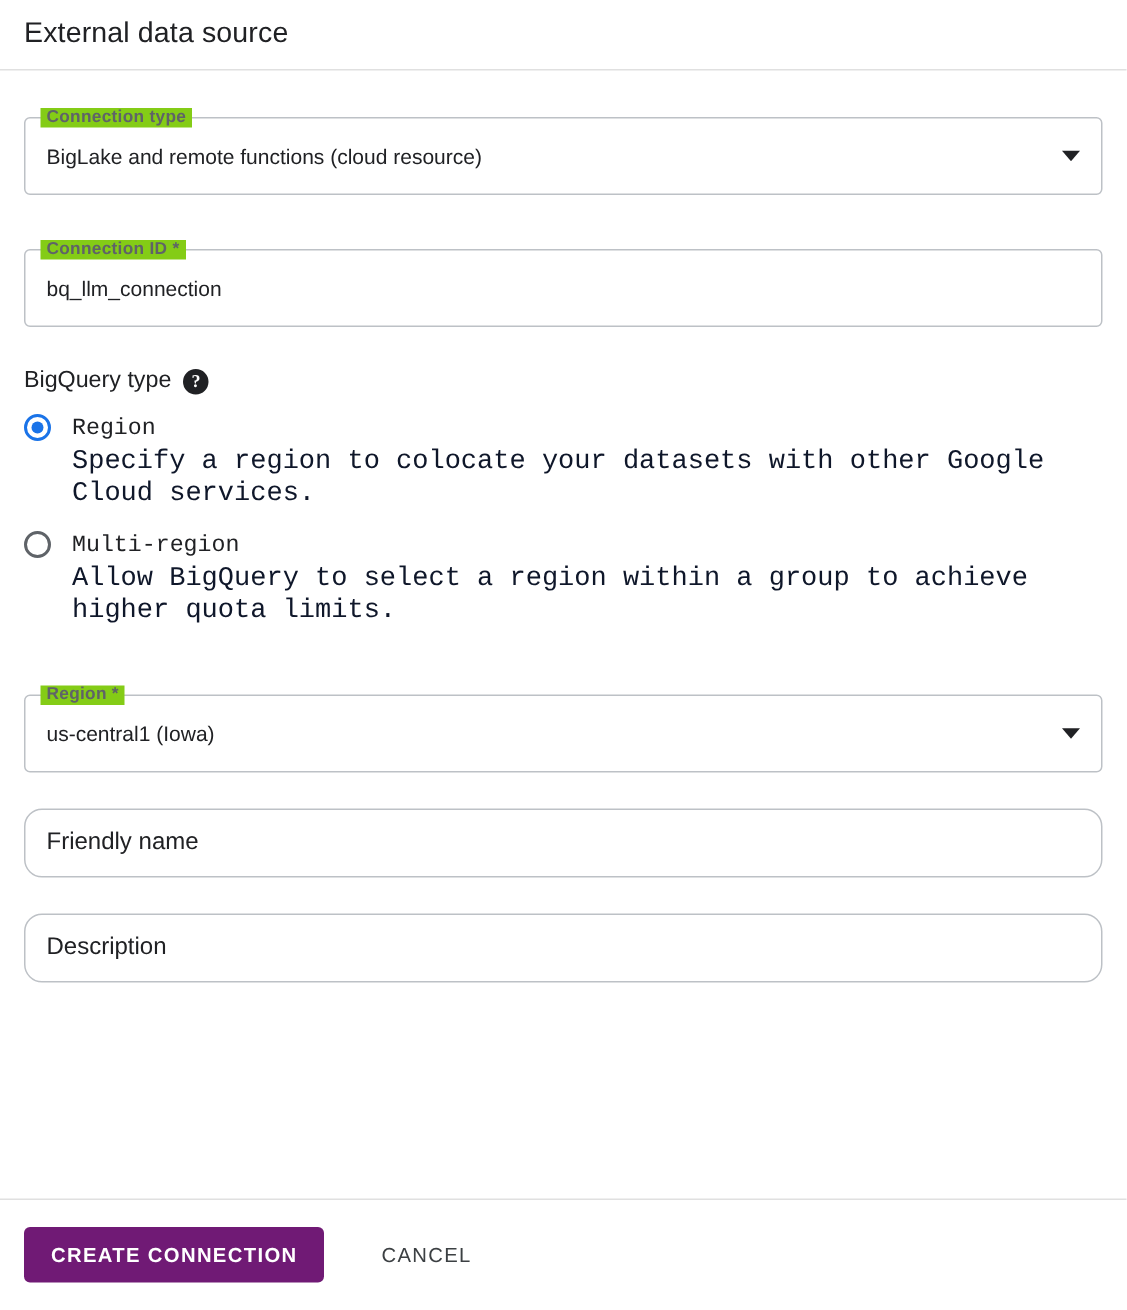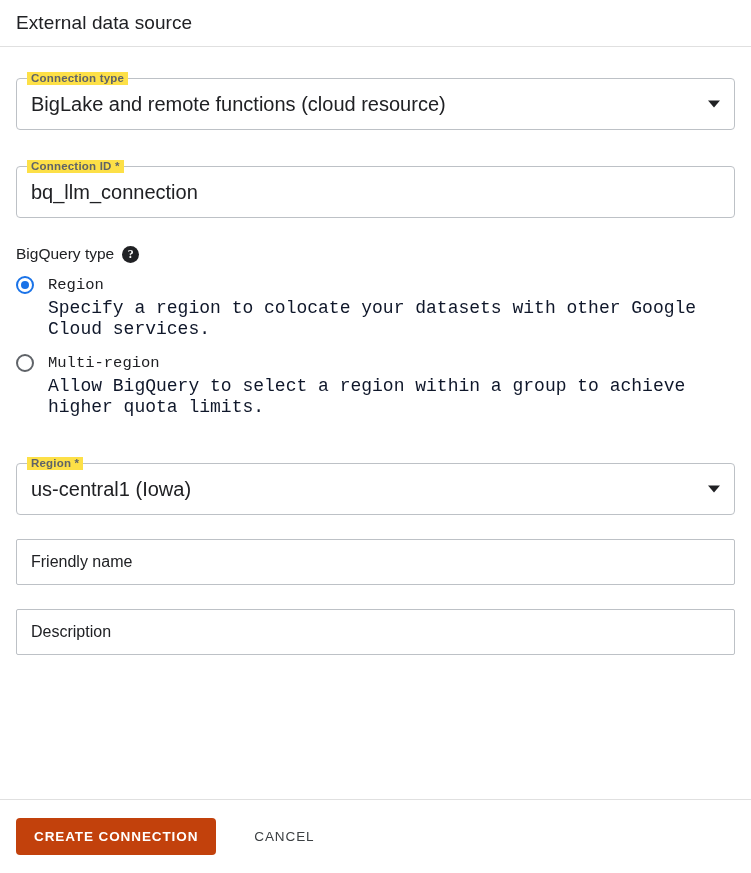--- a/index.html
+++ b/index.html
@@ -53,48 +53,48 @@
     align-items: center;
     padding: 0 14px;
   }
   .field.first {
     margin-top: 31px;
   }
   .field .legend {
     position: absolute;
     top: -7px;
     left: 10px;
-    background: #fde047;
+    background: #84cc16;
     padding: 0 4px;
     font-size: 11.5px;
     font-weight: bold;
     color: #5f6368;
     letter-spacing: 0.2px;
     line-height: 13px;
   }
   .field .value {
-    font-size: 20px;
+    font-size: 14px;
     color: #202124;
   }
   .arrow {
     position: absolute;
     right: 14px;
     top: 50%;
     transform: translateY(-50%);
     width: 0;
     height: 0;
     border-left: 6px solid transparent;
     border-right: 6px solid transparent;
     border-top: 7px solid #202124;
   }
   .plain-field {
     margin-top: 24px;
     height: 46px;
     border: 1px solid #bdc1c6;
-    border-radius: 2px;
+    border-radius: 12px;
     box-sizing: border-box;
     display: flex;
     align-items: center;
     padding: 0 14px;
   }
   
   .loc-type-row {
     display: flex;
     align-items: center;
     margin-top: 27px;
@@ -169,21 +169,21 @@
   
   .panel-footer {
     height: 74px;
     border-top: 1px solid #e0e0e0;
     display: flex;
     align-items: center;
     padding: 0 16px;
     box-sizing: border-box;
   }
   .btn-primary {
-    background: #c2410c;
+    background: #701a75;
     color: #ffffff;
     border: none;
     border-radius: 4px;
     height: 37px;
     padding: 0 18px;
     font-size: 13.5px;
     font-weight: bold;
     letter-spacing: 0.9px;
     font-family: "Liberation Sans", sans-serif;
     cursor: pointer;

